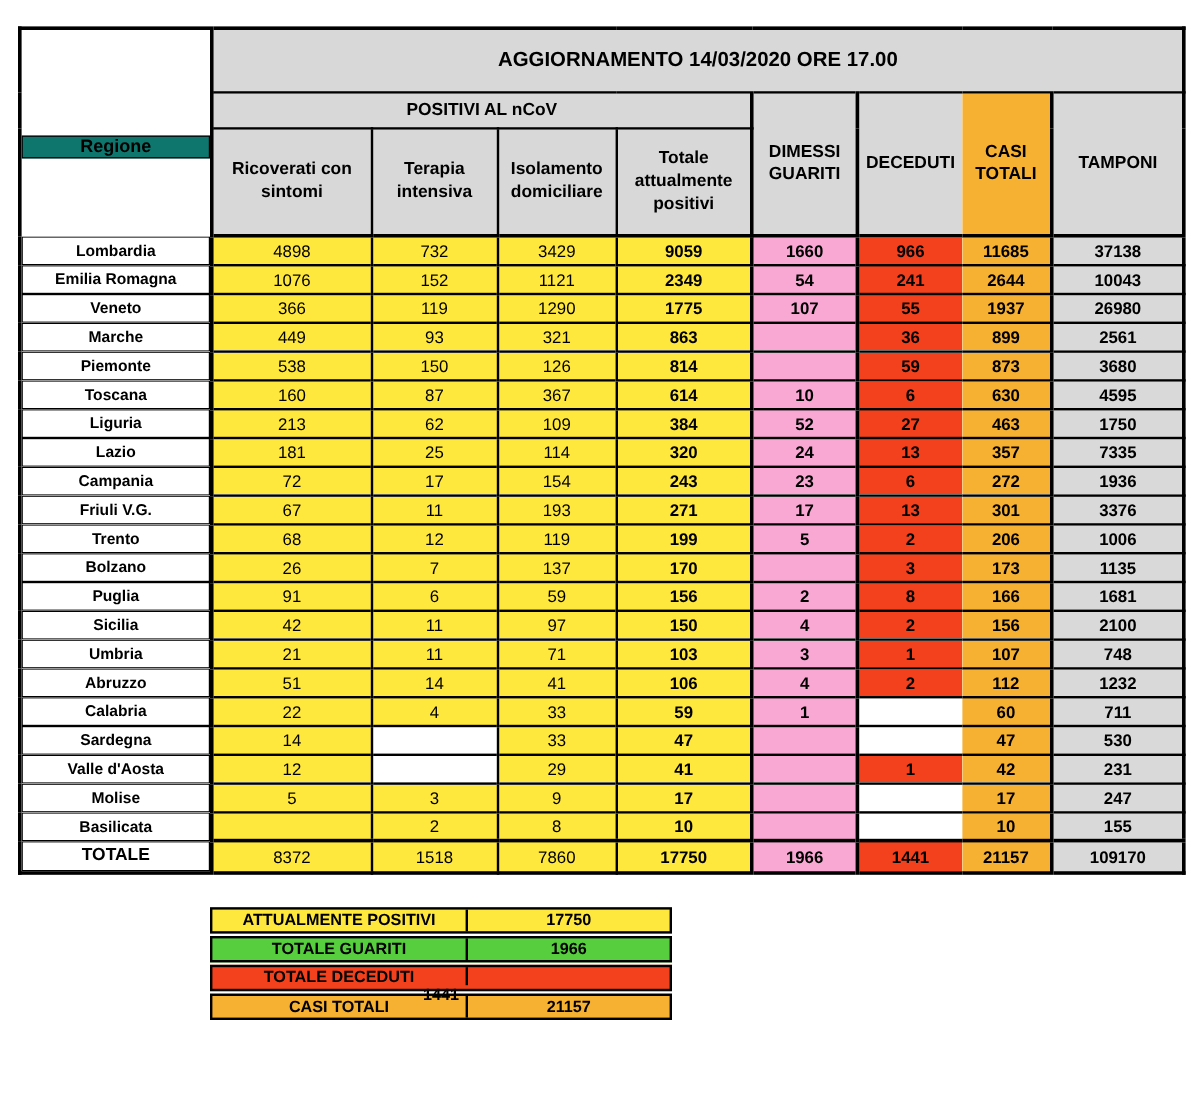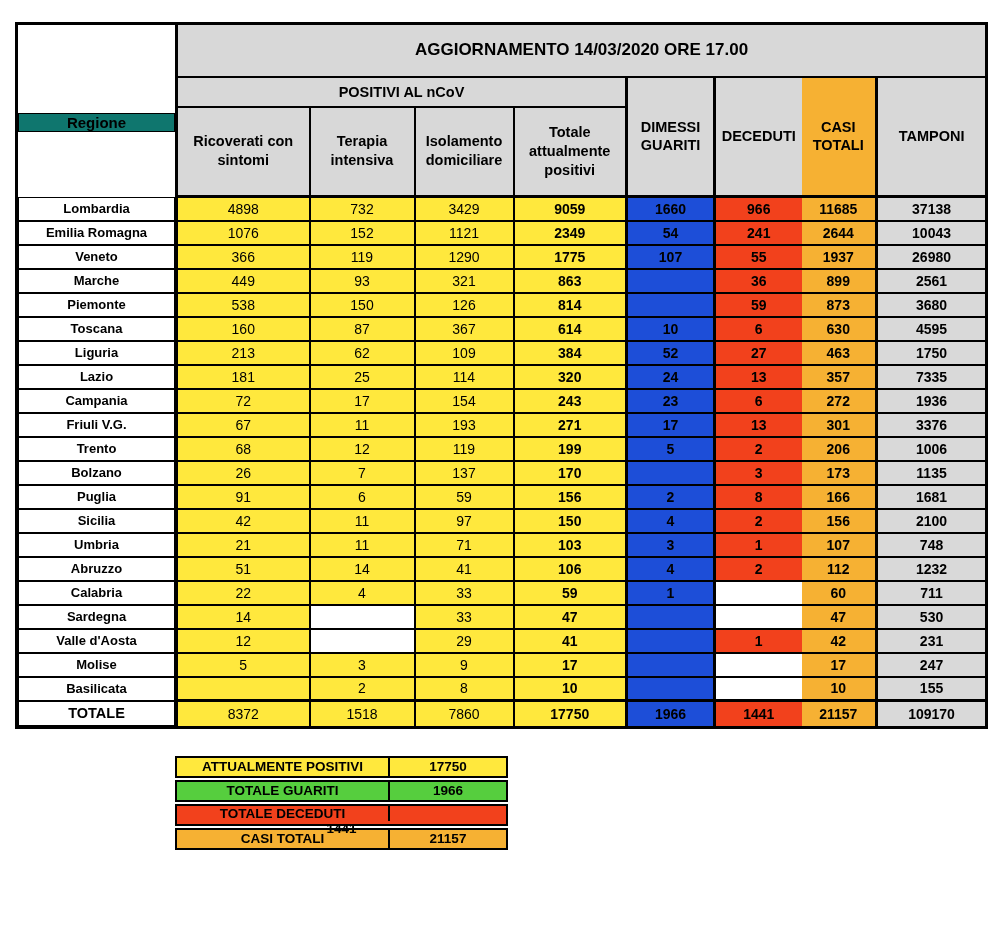--- a/index.html
+++ b/index.html
@@ -93,31 +93,31 @@
   td.dcell {
     height: 24px;
     border-top: 2px solid #000;
     font-size: 14px;
   }
   td.c0, td.c1, td.c2, td.c3 { background: #FFE83D; }
   td.c0 { border-left: 3px solid #000; }
   td.c1, td.c2, td.c3 { border-left: 2px solid #000; }
   td.c0, td.c1, td.c2 { font-weight: 400; }
   td.c3, td.c4, td.c5, td.c6, td.c7 { font-weight: bold; }
-  td.c4 { background: #1d4ed8; border-left: 3px solid #000; }
+  td.c4 { background: #f9a8d4; border-left: 3px solid #000; }
   td.c5 { background: #F2411C; border-left: 3px solid #000; border-right: 0; }
   td.c6 { background: #F6B133; border-left: 0; }
   td.c7 { background: #D9D9D9; border-left: 3px solid #000; }
   td.white { background: #ffffff; }
   tr.totale-row td.dcell { border-top: 3px solid #000; height: 27px; }
   tr.totale-row td.region-cell { height: 27px; }
   tr.totale-row .region-box { font-size: 14.5px; }
 
   
-  .summary { width: 333px; margin: 27px 0 0 160px; }
+  .summary { width: 385px; margin: 27px 0 0 160px; }
   .srow {
     display: flex;
     border: 2.5px solid #000;
     height: 21.5px;
     margin-bottom: 2.5px;
   }
   .slabel {
     width: 213px;
     border-right: 2.5px solid #000;
     display: flex; align-items: center; justify-content: center;

